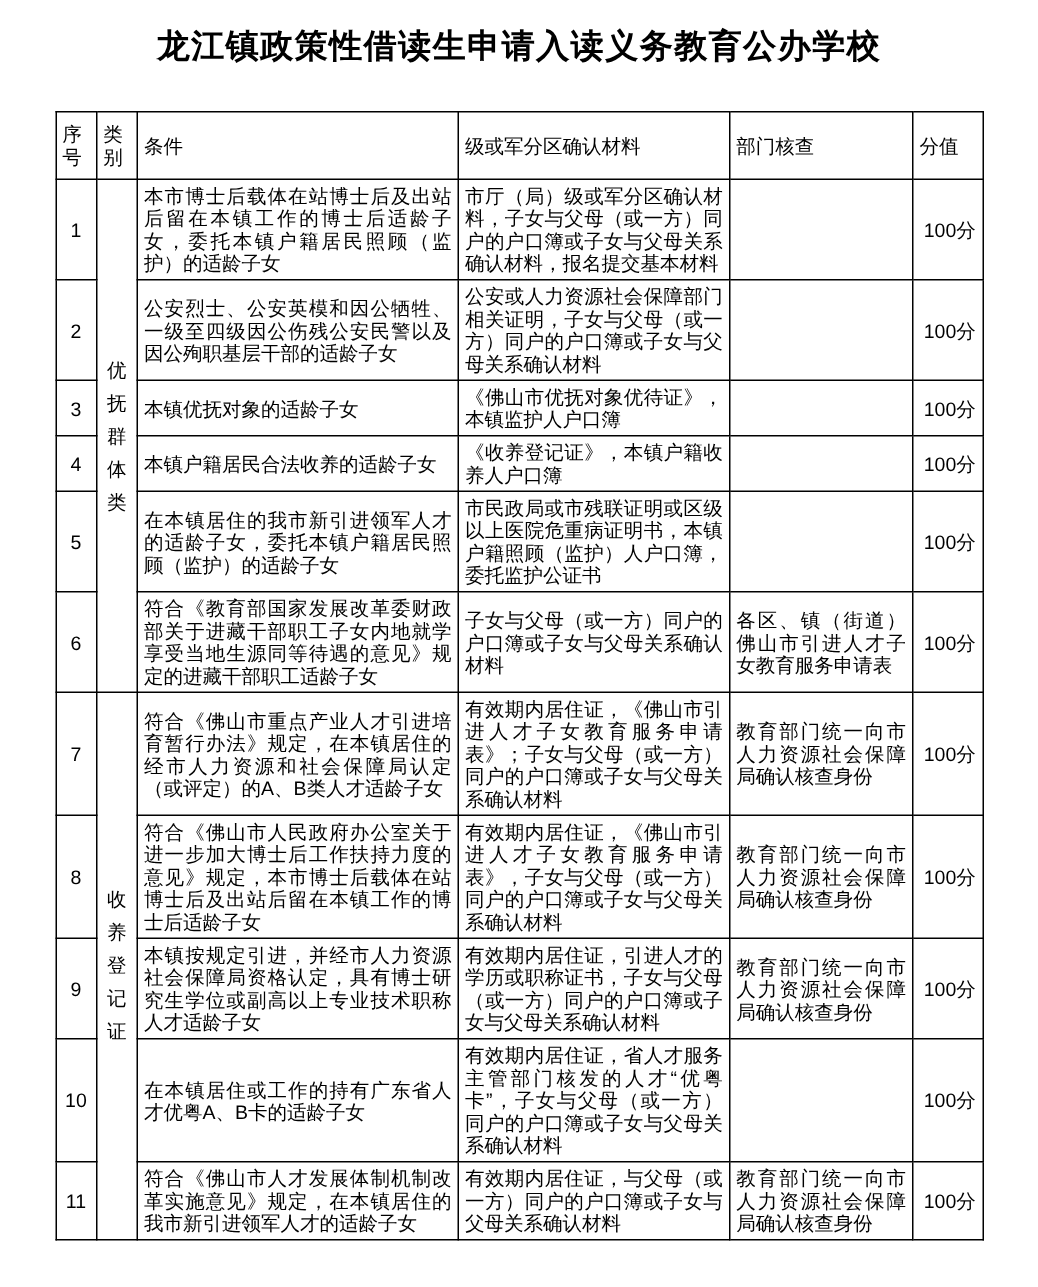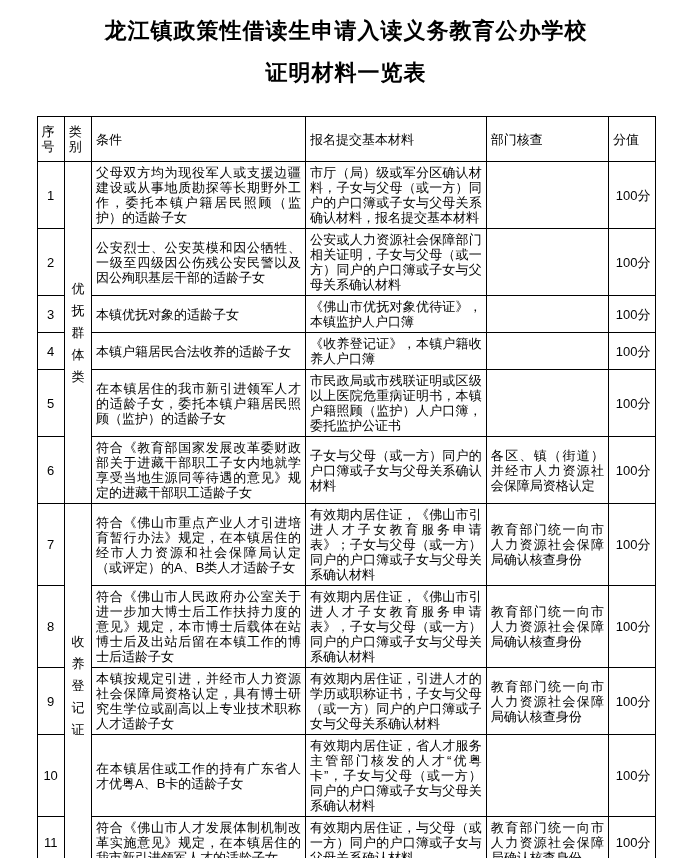--- a/index.html
+++ b/index.html
@@ -60,47 +60,46 @@
     text-align-last: left;
   }
   td.score-cell { text-align: right; white-space: nowrap; }
 </style>
 </head>
 <body>
 
 <div class="page">
   <div class="doc-title">
     <div>龙江镇政策性借读生申请入读义务教育公办学校</div>
-    <div>证明材料一览表</div>
   </div>
 
   <table class="materials-table">
     <colgroup>
       <col class="c-no">
         <col class="c-cat">
         <col class="c-cond">
         <col class="c-mat">
         <col class="c-ver">
         <col class="c-sc">
     </colgroup>
     <thead>
       <tr>
         <th class="hdr">序号</th>
         <th class="hdr">类别</th>
         <th class="hdr">条件</th>
-        <th class="hdr">报名提交基本材料</th>
+        <th class="hdr">级或军分区确认材料</th>
         <th class="hdr">部门核查</th>
         <th class="hdr">分值</th>
       </tr>
     </thead>
     <tbody>
       <tr>
         <td class="no-cell">1</td>
         <td class="cat-cell" rowspan="6"><span class="cat-vertical">优抚群体类</span></td>
-        <td class="cond-cell">父母双方均为现役军人或支援边疆建设或从事地质勘探等长期野外工作，委托本镇户籍居民照顾（监护）的适龄子女</td>
+        <td class="cond-cell">本市博士后载体在站博士后及出站后留在本镇工作的博士后适龄子女，委托本镇户籍居民照顾（监护）的适龄子女</td>
         <td class="mat-cell">市厅（局）级或军分区确认材料，子女与父母（或一方）同户的户口簿或子女与父母关系确认材料，报名提交基本材料</td>
         <td class="ver-cell"></td>
         <td class="score-cell">100分</td>
       </tr>
       <tr>
         <td class="no-cell">2</td>
         <td class="cond-cell">公安烈士、公安英模和因公牺牲、一级至四级因公伤残公安民警以及因公殉职基层干部的适龄子女</td>
         <td class="mat-cell">公安或人力资源社会保障部门相关证明，子女与父母（或一方）同户的户口簿或子女与父母关系确认材料</td>
         <td class="ver-cell"></td>
         <td class="score-cell">100分</td>
@@ -123,21 +122,21 @@
         <td class="no-cell">5</td>
         <td class="cond-cell">在本镇居住的我市新引进领军人才的适龄子女，委托本镇户籍居民照顾（监护）的适龄子女</td>
         <td class="mat-cell">市民政局或市残联证明或区级以上医院危重病证明书，本镇户籍照顾（监护）人户口簿，委托监护公证书</td>
         <td class="ver-cell"></td>
         <td class="score-cell">100分</td>
       </tr>
       <tr>
         <td class="no-cell">6</td>
         <td class="cond-cell">符合《教育部国家发展改革委财政部关于进藏干部职工子女内地就学享受当地生源同等待遇的意见》规定的进藏干部职工适龄子女</td>
         <td class="mat-cell">子女与父母（或一方）同户的户口簿或子女与父母关系确认材料</td>
-        <td class="ver-cell">各区、镇（街道）并经市人力资源社会保障局资格认定</td>
+        <td class="ver-cell">各区、镇（街道）佛山市引进人才子女教育服务申请表</td>
         <td class="score-cell">100分</td>
       </tr>
       <tr>
         <td class="no-cell">7</td>
         <td class="cat-cell" rowspan="5"><span class="cat-vertical">收养登记证</span></td>
         <td class="cond-cell">符合《佛山市重点产业人才引进培育暂行办法》规定，在本镇居住的经市人力资源和社会保障局认定（或评定）的A、B类人才适龄子女</td>
         <td class="mat-cell">有效期内居住证，《佛山市引进人才子女教育服务申请表》；子女与父母（或一方）同户的户口簿或子女与父母关系确认材料</td>
         <td class="ver-cell">教育部门统一向市人力资源社会保障局确认核查身份</td>
         <td class="score-cell">100分</td>
       </tr>

